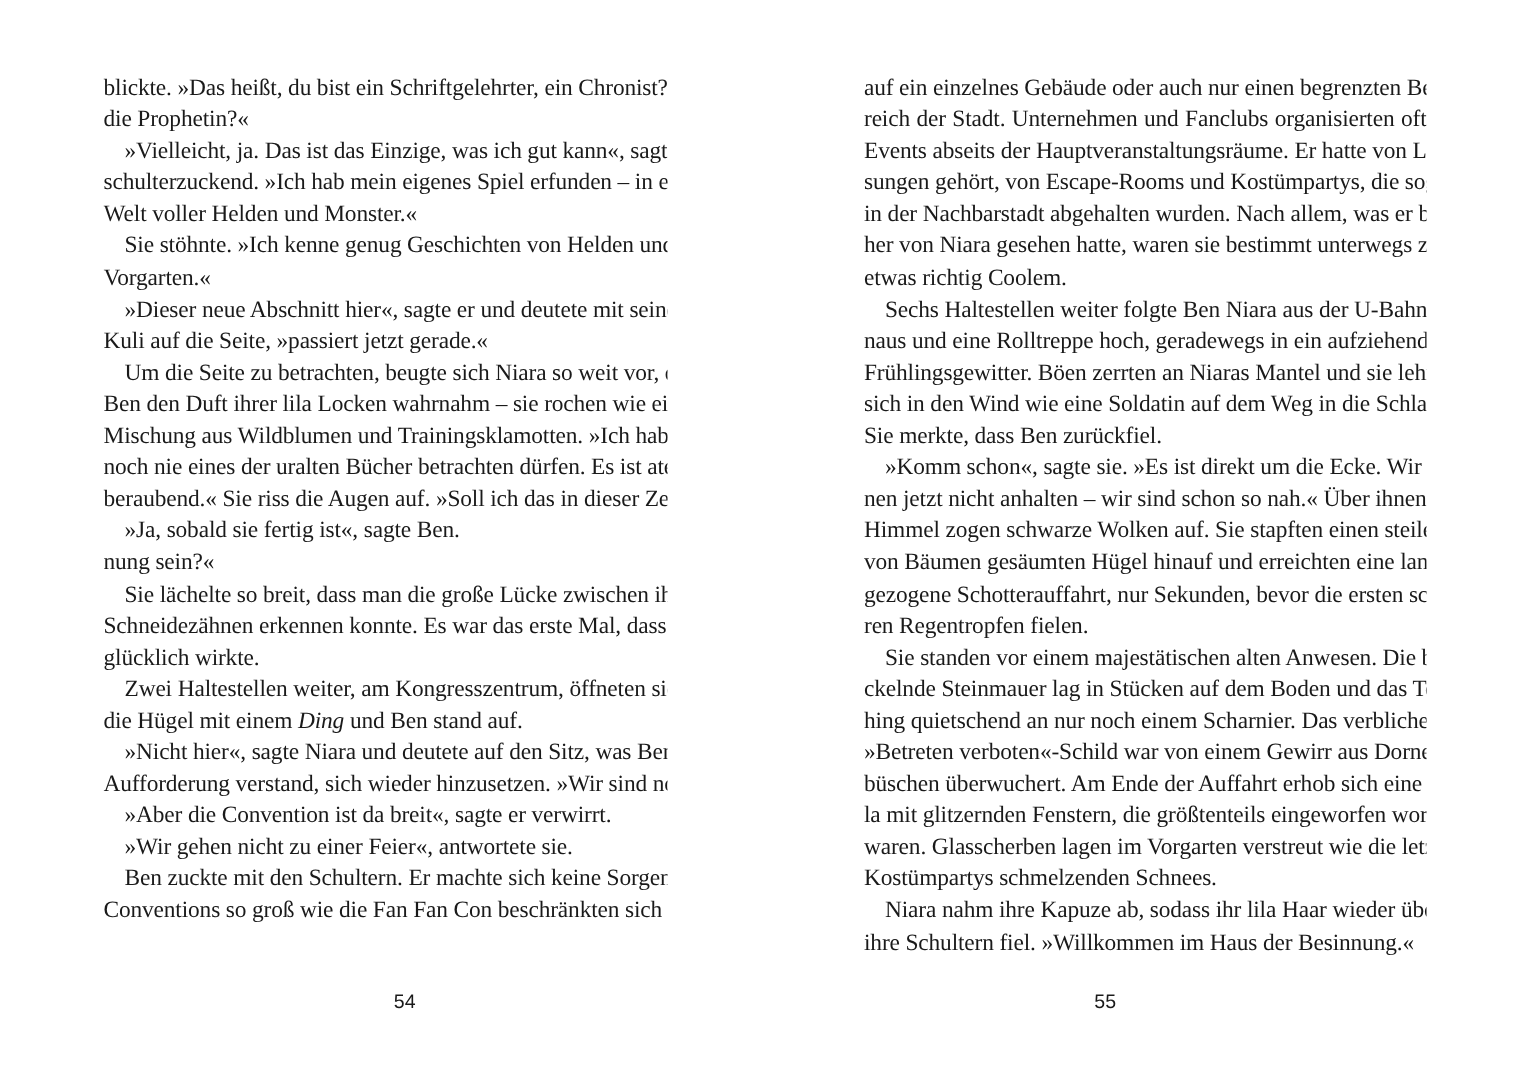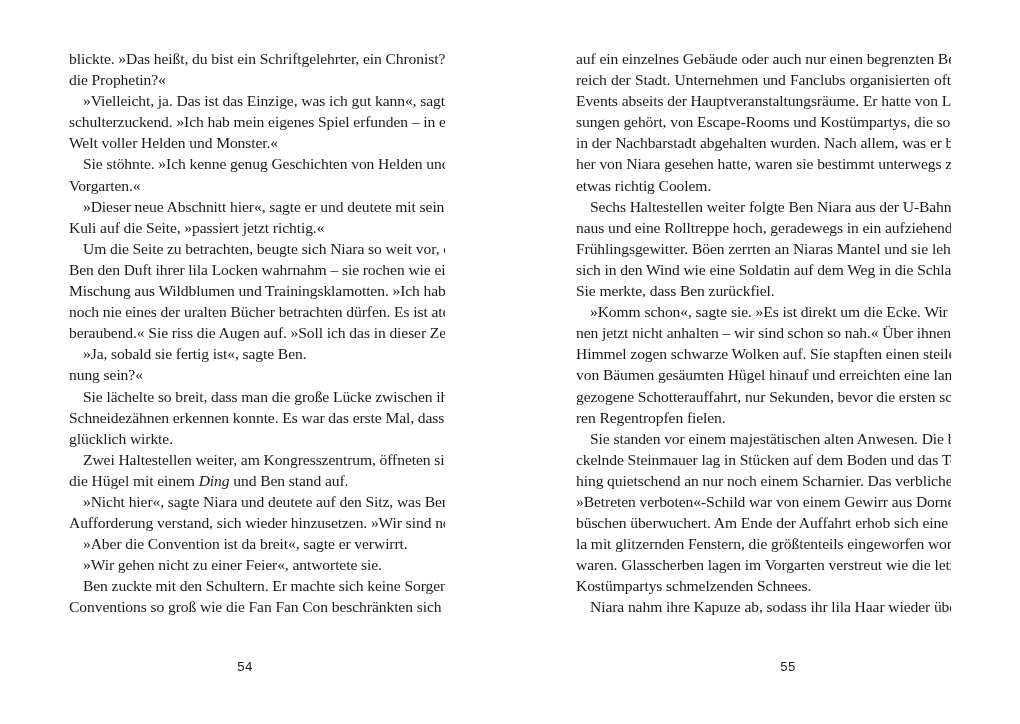--- a/index.html
+++ b/index.html
@@ -18,42 +18,42 @@
     text-align-last: justify;
     overflow: hidden;
     letter-spacing: -0.1px;
   }
   .line.last { text-align-last: left; }
   .line.indent { text-indent: 14px; }
   .line em { font-style: italic; }
   .pagenum {
     position: absolute;
     top: 660px;
-    font-family: Liberation Mono, monospace;
+    font-family: Liberation Sans, sans-serif;
     font-size: 13px;
     color: #1a1a1a;
     width: 40px;
-    text-align: left;
+    text-align: right;
   }
   .pagenum-left { left: 237px; }
-  .pagenum-right { left: 780px; }
+  .pagenum-right { left: 704px; }
 </style>
 </head>
 <body>
 
 <div class="page page-left" id="left-page">
     <div class="line">blickte. »Das heißt, du bist ein Schriftgelehrter, ein Chronist? Wie</div>
     <div class="line last">die Prophetin?«</div>
     <div class="line indent">»Vielleicht, ja. Das ist das Einzige, was ich gut kann«, sagte er</div>
     <div class="line">schulterzuckend. »Ich hab mein eigenes Spiel erfunden – in einer</div>
     <div class="line last">Welt voller Helden und Monster.«</div>
     <div class="line indent">Sie stöhnte. »Ich kenne genug Geschichten von Helden und</div>
     <div class="line last">Vorgarten.«</div>
     <div class="line indent">»Dieser neue Abschnitt hier«, sagte er und deutete mit seinem</div>
-    <div class="line last">Kuli auf die Seite, »passiert jetzt richtig.«</div>
+    <div class="line last">Kuli auf die Seite, »passiert jetzt gerade.«</div>
     <div class="line indent">Um die Seite zu betrachten, beugte sich Niara so weit vor, dass</div>
     <div class="line">Ben den Duft ihrer lila Locken wahrnahm – sie rochen wie eine</div>
     <div class="line">Mischung aus Wildblumen und Trainingsklamotten. »Ich hab</div>
     <div class="line">noch nie eines der uralten Bücher betrachten dürfen. Es ist atem-</div>
     <div class="line">beraubend.« Sie riss die Augen auf. »Soll ich das in dieser Zeich-</div>
     <div class="line indent last">»Ja, sobald sie fertig ist«, sagte Ben.</div>
     <div class="line last">nung sein?«</div>
     <div class="line indent">Sie lächelte so breit, dass man die große Lücke zwischen ihren</div>
     <div class="line">Schneidezähnen erkennen konnte. Es war das erste Mal, dass sie</div>
     <div class="line last">glücklich wirkte.</div>
@@ -87,16 +87,17 @@
     <div class="line last">ren Regentropfen fielen.</div>
     <div class="line indent">Sie standen vor einem majestätischen alten Anwesen. Die brö-</div>
     <div class="line">ckelnde Steinmauer lag in Stücken auf dem Boden und das Tor</div>
     <div class="line">hing quietschend an nur noch einem Scharnier. Das verblichene</div>
     <div class="line">»Betreten verboten«-Schild war von einem Gewirr aus Dornen-</div>
     <div class="line">büschen überwuchert. Am Ende der Auffahrt erhob sich eine Vil-</div>
     <div class="line">la mit glitzernden Fenstern, die größtenteils eingeworfen worden</div>
     <div class="line">waren. Glasscherben lagen im Vorgarten verstreut wie die letzten</div>
     <div class="line last">Kostümpartys schmelzenden Schnees.</div>
     <div class="line indent">Niara nahm ihre Kapuze ab, sodass ihr lila Haar wieder über</div>
+    <div class="line last">ihre Schultern fiel. »Willkommen im Haus der Besinnung.«</div>
   </div>
 
 <div class="pagenum pagenum-left">54</div>
 <div class="pagenum pagenum-right">55</div>
 
 </body></html>

